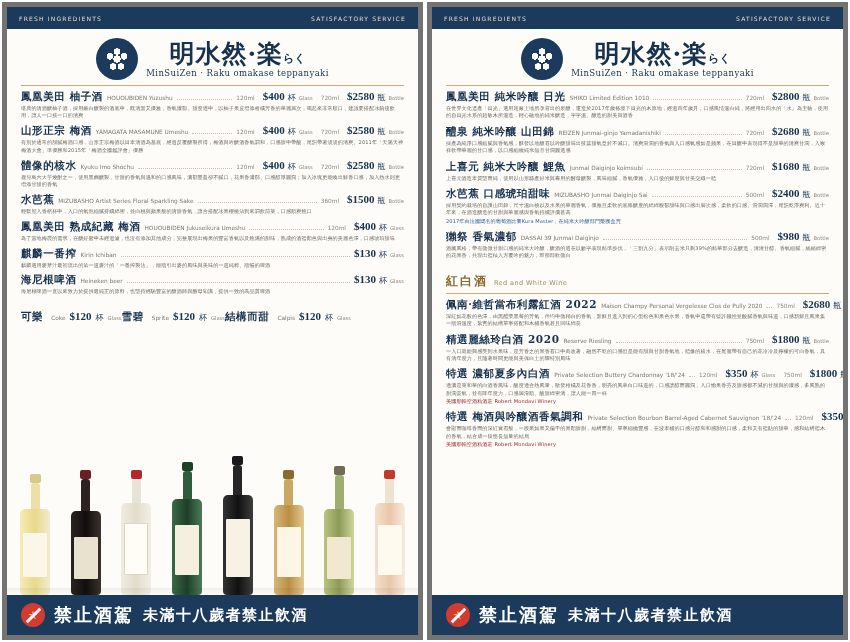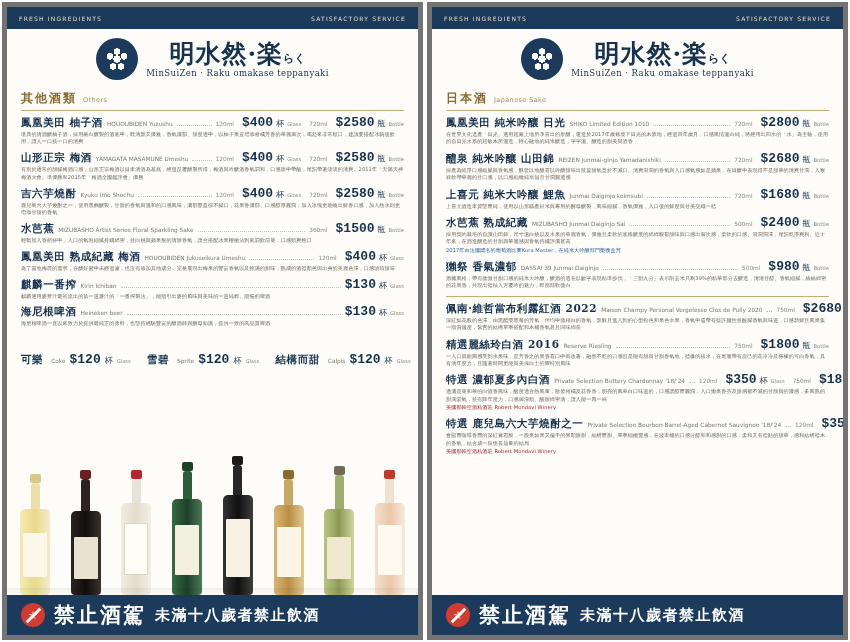--- a/index.html
+++ b/index.html
@@ -85,39 +85,39 @@
     font-size: 10.5px; color: #16324f; font-weight: bold; letter-spacing: .6px;
     white-space: nowrap;
   }
   .name-en {
     font-size: 5.8px; color: #7a7a70; margin-left: 4px; white-space: nowrap;
   }
   .dots { flex: 1 1 auto; border-bottom: 1px dotted #c9c2ae; margin: 0 4px 2px 4px; min-width: 6px; }
   .prices { display: flex; align-items: baseline; gap: 8px; white-space: nowrap; }
   .vol { font-size: 5.8px; color: #8a8a80; }
   .price {
-    font-family: Liberation Mono, monospace;
-    font-size: 13px; color: #16324f; font-weight: bold;
+    font-family: Liberation Serif, serif;
+    font-size: 11px; color: #16324f; font-weight: bold;
   }
   .unit-cn { font-size: 8px; color: #16324f; }
   .unit-en { font-size: 5.2px; color: #8a8a80; }
   .desc {
     font-size: 5.1px; color: #6d6a60; line-height: 1.45; margin-top: 1px;
     letter-spacing: .1px;
   }
   .desc-red { color: #a02a2a; }
   .desc-blue { color: #2a5ea0; }
 
   
   .pgroup { display: flex; align-items: baseline; gap: 3px; }
 
   
   .soft-row {
-    display: flex; align-items: baseline; gap: 16px;
-    padding: 2px 14px 0 14px; margin-top: 18px;
+    display: flex; align-items: baseline; 
+    padding: 2px 14px 0 14px; margin-top: 8px;
   }
   .soft-item { display: flex; align-items: baseline; gap: 4px; }
 
   
   .photo {
     margin-top: auto;
     height: 142px;
     position: relative;
     background: #fdfcf8;
     overflow: hidden;
@@ -146,21 +146,21 @@
     background: #d23b30; position: relative; flex: none;
     display: flex; align-items: center; justify-content: center;
   }
   .warn-badge .bar {
     position: absolute; width: 19px; height: 3px; background: #fff;
     transform: rotate(-45deg);
   }
   .warn-badge .cup { font-size: 11px; color: #fff; line-height: 1; }
   .warn-t1 {
     font-family: "DejaVu Serif", "Liberation Serif", serif;
-    font-size: 21px; font-weight: bold; letter-spacing: 2px;
+    font-size: 18px; font-weight: bold; letter-spacing: 2px;
   }
   .warn-t2 {
     font-family: "DejaVu Serif", "Liberation Serif", serif;
     font-size: 15px; font-weight: bold; letter-spacing: 1.5px;
   }
 
   
   .page-right .items .item { margin-bottom: 5px; }
   .spacer { flex: 1 1 auto; }
 </style>
@@ -178,24 +178,20 @@
     <div class="logo-wrap">
       <div class="mon"></div>
       <div class="brand-text">
         <div class="brand-cn">
           <span>明水然·楽</span><span class="small">らく</span>
         </div>
         <div class="brand-en">MinSuiZen · Raku omakase teppanyaki</div>
       </div>
     </div>
 
-    <div class="section">
-      <span class="cn">其他酒類</span>
-      <span class="en">Others</span>
-    </div>
     <div class="rule"></div>
 
     <div class="items">
 
       <div class="item">
         <div class="item-line">
           <span class="name-cn">鳳凰美田 柚子酒</span>
           <span class="name-en">HOUOUBIDEN Yuzushu</span>
           <span class="dots"></span>
           <span class="prices">
@@ -234,21 +230,21 @@
                 <span class="unit-cn">瓶</span>
                 <span class="unit-en">Bottle</span>
               </span>
           </span>
         </div>
         <div class="desc">有別於通常的甜膩梅酒口感，山形正宗梅酒以日本清酒為基底，經過反覆釀製所得，梅酒與吟釀酒香氣調和，口感甜中帶酸，尾韻帶著淡淡的清爽。2011年「天滿天神梅酒大會」準優勝和2015年「梅酒全國鑑評會」優勝</div>
       </div>
 
       <div class="item">
         <div class="item-line">
-          <span class="name-cn">吉六芋燒酎</span>
+          <span class="name-cn">體像的核水</span>
           <span class="name-en">Kyuku Imo Shochu</span>
           <span class="dots"></span>
           <span class="prices">
             <span class="vol">120ml</span>
             <span class="pgroup">
                 <span class="price">$400</span>
                 <span class="unit-cn">杯</span>
                 <span class="unit-en">Glass</span>
               </span>
             <span class="vol">720ml</span>
@@ -434,24 +430,20 @@
     <div class="logo-wrap">
       <div class="mon"></div>
       <div class="brand-text">
         <div class="brand-cn">
           <span>明水然·楽</span><span class="small">らく</span>
         </div>
         <div class="brand-en">MinSuiZen · Raku omakase teppanyaki</div>
       </div>
     </div>
 
-    <div class="section">
-      <span class="cn">日本酒</span>
-      <span class="en">Japanese Sake</span>
-    </div>
     <div class="rule"></div>
 
     <div class="items">
       <div class="item">
         <div class="item-line">
           <span class="name-cn">鳳凰美田 純米吟釀 日光</span>
           <span class="name-en">SHIKO Limited Edition 1010</span>
           <span class="dots"></span>
           <span class="prices">
             <span class="vol">720ml</span>
@@ -494,21 +486,21 @@
                 <span class="unit-cn">瓶</span>
                 <span class="unit-en">Bottle</span>
               </span>
           </span>
         </div>
         <div class="desc">上喜元酒造本質堅而純，使用以山形縣產好米與專用的酵母釀製，風味細膩，香氣優雅，入口後的鮮度與甘美交織一體</div>
       </div>
 
       <div class="item">
         <div class="item-line">
-          <span class="name-cn">水芭蕉 熟成紀藏</span>
+          <span class="name-cn">水芭蕉 口感琥珀甜味</span>
           <span class="name-en">MIZUBASHO Junmai Daiginjo Sai</span>
           <span class="dots"></span>
           <span class="prices">
             <span class="vol">500ml</span>
             <span class="pgroup">
                 <span class="price">$2400</span>
                 <span class="unit-cn">瓶</span>
                 <span class="unit-en">Bottle</span>
               </span>
           </span>
@@ -528,20 +520,24 @@
                 <span class="price">$980</span>
                 <span class="unit-cn">瓶</span>
                 <span class="unit-en">Bottle</span>
               </span>
           </span>
         </div>
         <div class="desc">酒藏風格，帶有微微甘甜口感的純米大吟釀，釀酒的透在以數字表現精準步伐，「三割九分」表示削去米只剩39%的精華部分去釀造，清清甘醇、香氣細膩，絲絲綿密的花果香，共現出體積入方覆吟的魅力，即那部軟微白</div>
       </div>
     </div>
 
+    <div class="section" style="margin-top:8px">
+      <span class="cn">紅白酒</span>
+      <span class="en">Red and White Wine</span>
+    </div>
     <div class="rule"></div>
 
     <div class="items">
       <div class="item">
         <div class="item-line">
           <span class="name-cn">佩南·維哲當布利露紅酒 2022</span>
           <span class="name-en">Maison Champy Personal Vergelesse Clos de Pully 2020</span>
           <span class="dots"></span>
           <span class="prices">
             <span class="vol">750ml</span>
@@ -550,21 +546,21 @@
                 <span class="unit-cn">瓶</span>
                 <span class="unit-en">Bottle</span>
               </span>
           </span>
         </div>
         <div class="desc">深紅如花般的色澤，由黑醋栗黑莓的芳氣，伴均中微稍白的香氣，新鮮且進入到的心型松色和果色水果，香氣中還帶有些許鐵性並酸膩香氣與味道，口感新鮮且風果集一順滑溫度，紮實的結構單寧搭配和木桶香氣甚且回味綿長</div>
       </div>
 
       <div class="item">
         <div class="item-line">
-          <span class="name-cn">精選麗絲玲白酒 2016</span>
+          <span class="name-cn">精選麗絲玲白酒 2020</span>
           <span class="name-en">Reserve Riesling</span>
           <span class="dots"></span>
           <span class="prices">
             <span class="vol">750ml</span>
             <span class="pgroup">
                 <span class="price">$1800</span>
                 <span class="unit-cn">瓶</span>
                 <span class="unit-en">Bottle</span>
               </span>
           </span>
@@ -590,21 +586,21 @@
                 <span class="unit-cn">瓶</span>
               </span>
           </span>
         </div>
         <div class="desc">適濃是菜和華的白酒香風味，酸度適合熱風量，散發柑橘及花香香，明亮的風車白口味道的，口感讓醇而圓潤，入口愉果香芬及甜感都不減的甘甜與的濃感，多風熟的甜潤愛氣，並有降年度力，口感層滑順、酸甜綿密清，讓人能一再一杯</div>
         <div class="desc desc-red">美國那帕空酒精酒莊 Robert Mondavi Winery</div>
       </div>
 
       <div class="item">
         <div class="item-line">
-          <span class="name-cn">特選 鹿兒島六大芋燒酎之一</span>
+          <span class="name-cn">特選 梅酒與吟釀酒香氣調和</span>
           <span class="name-en">Private Selection Bourbon Barrel-Aged Cabernet Sauvignon '18/'24</span>
           <span class="dots"></span>
           <span class="prices">
             <span class="vol">120ml</span>
             <span class="pgroup">
                 <span class="price">$350</span>
               </span>
 
           </span>
         </div>

